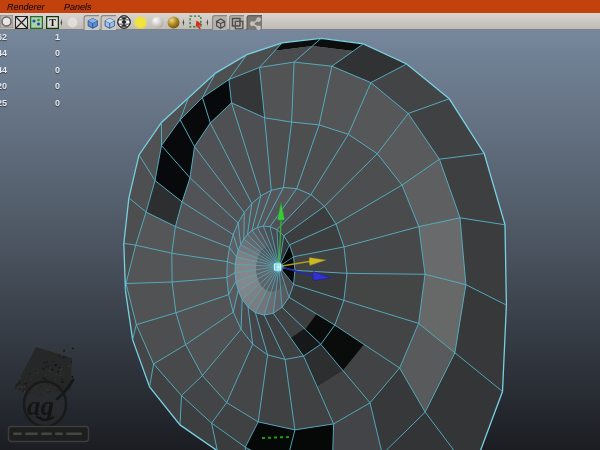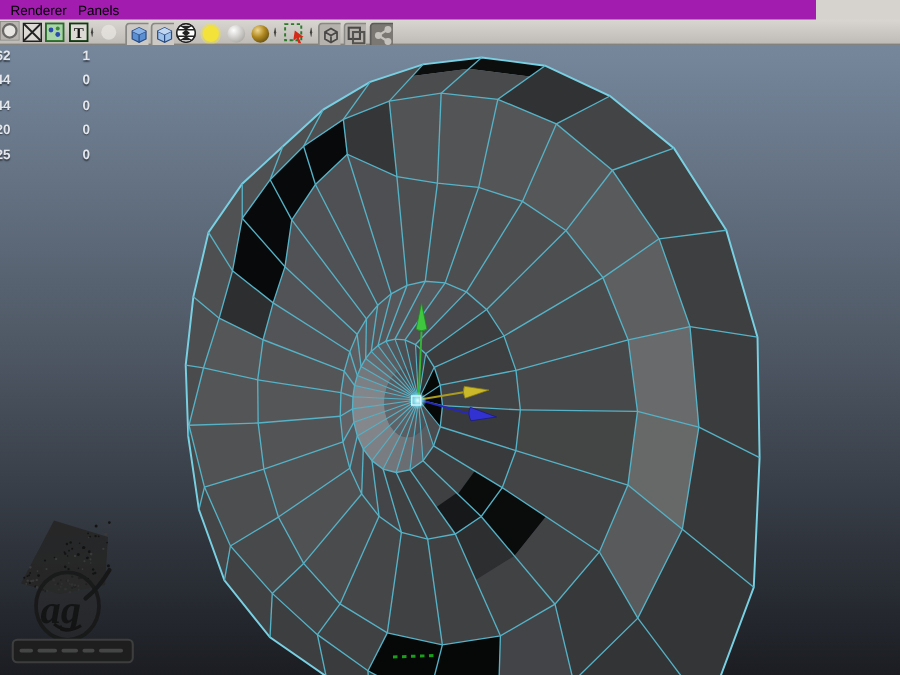--- a/index.html
+++ b/index.html
@@ -1,15 +1,15 @@
 <!DOCTYPE html>
 <html><head><meta charset="utf-8"><style>
 html,body{margin:0;padding:0;width:600px;height:450px;overflow:hidden;background:#1b1d22;font-family:"Liberation Sans",sans-serif;}
 #bar{position:absolute;top:0;left:0;width:600px;height:30px;background:#d6d3ce;}
-#menus{position:absolute;top:0;left:0;width:544px;height:14px;background:#a21caf;font-size:9px;color:#000;}
+#menus{position:absolute;top:0;left:0;width:600px;height:14px;background:#c2410c;font-size:9px;color:#000;font-style:italic;}
 #icons{position:absolute;top:13px;left:0;width:600px;height:16px;background:linear-gradient(#d9d6d1,#bfbcb7);border-bottom:1px solid #84827e;}
 #hud{position:absolute;top:30px;left:0;width:600px;height:120px;font-size:9px;font-weight:bold;color:#e4e8ec;text-shadow:0 1px 1px rgba(0,0,0,0.5);}
 </style></head>
 <body>
 <svg width="600" height="420" viewBox="0 30 600 420" style="position:absolute;top:30px;left:0">
 <defs>
       <linearGradient id="bg" x1="0" y1="0" x2="0" y2="1">
         <stop offset="0" stop-color="#76879c"></stop>
         <stop offset="0.45" stop-color="#515b68"></stop>
         <stop offset="1" stop-color="#1b1d22"></stop>
@@ -420,21 +420,21 @@
 <line x1="279.0" y1="266.5" x2="309.0" y2="261.5" stroke="#ab9c1d" stroke-width="1.3"></line>
 <path d="M326,260 L309.5,257.5 Q308,261.5 310,265.5 Z" fill="#c9b92b" stroke="#8a7a10" stroke-width="0.5"></path>
 <line x1="279.0" y1="266.5" x2="313.5" y2="276.0" stroke="#2828b8" stroke-width="1.3"></line>
 <path d="M331,278 L313.5,271.5 Q311.5,276 314,280.5 Z" fill="#3232d2" stroke="#18188a" stroke-width="0.5"></path>
 <circle cx="278.5" cy="267.0" r="6" fill="url(#glow)"></circle>
 <rect x="274.5" y="264.0" width="6" height="6" fill="none" stroke="#d0f4ff" stroke-width="1"></rect>
 </svg>
 <div id="bar">
  <div id="menus">
       <span style="position:absolute;left:7px;top:2px">Renderer</span>
-      <span style="position:absolute;left:52px;top:2px">Panels</span>
+      <span style="position:absolute;left:64px;top:2px">Panels</span>
     </div>
  <div id="icons">
       <div style="position:absolute;left:0px;top:1px"><svg width="13" height="13" viewBox="0 0 13 13">
           <rect x="0" y="0" width="13" height="13" fill="#b8b5b0" stroke="#8a8884"></rect>
           <circle cx="6.5" cy="6.5" r="4.5" fill="#e8e6e2" stroke="#6a6866" stroke-width="1.5"></circle>
         </svg></div>
       <div style="position:absolute;left:14.5px;top:1.5px"><svg width="13" height="13" viewBox="0 0 13 13">
           <rect x="0.5" y="0.5" width="12" height="12" fill="#dddad5" stroke="#222"></rect>
           <path d="M1,1 L12,12 M12,1 L1,12" stroke="#222" stroke-width="1.2"></path>
         </svg></div>

